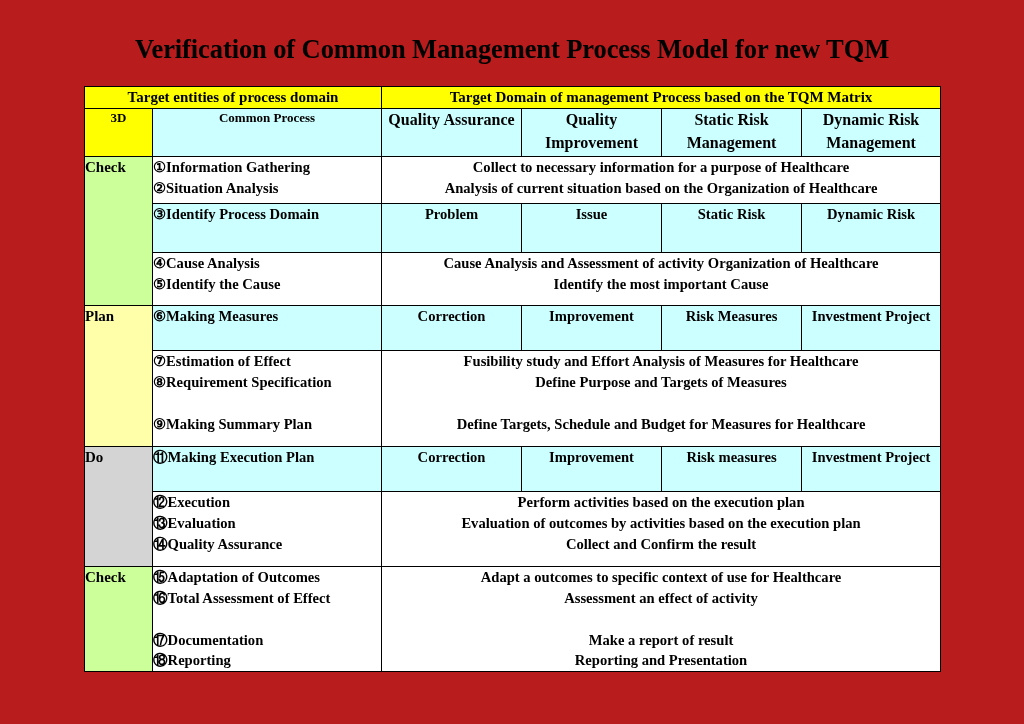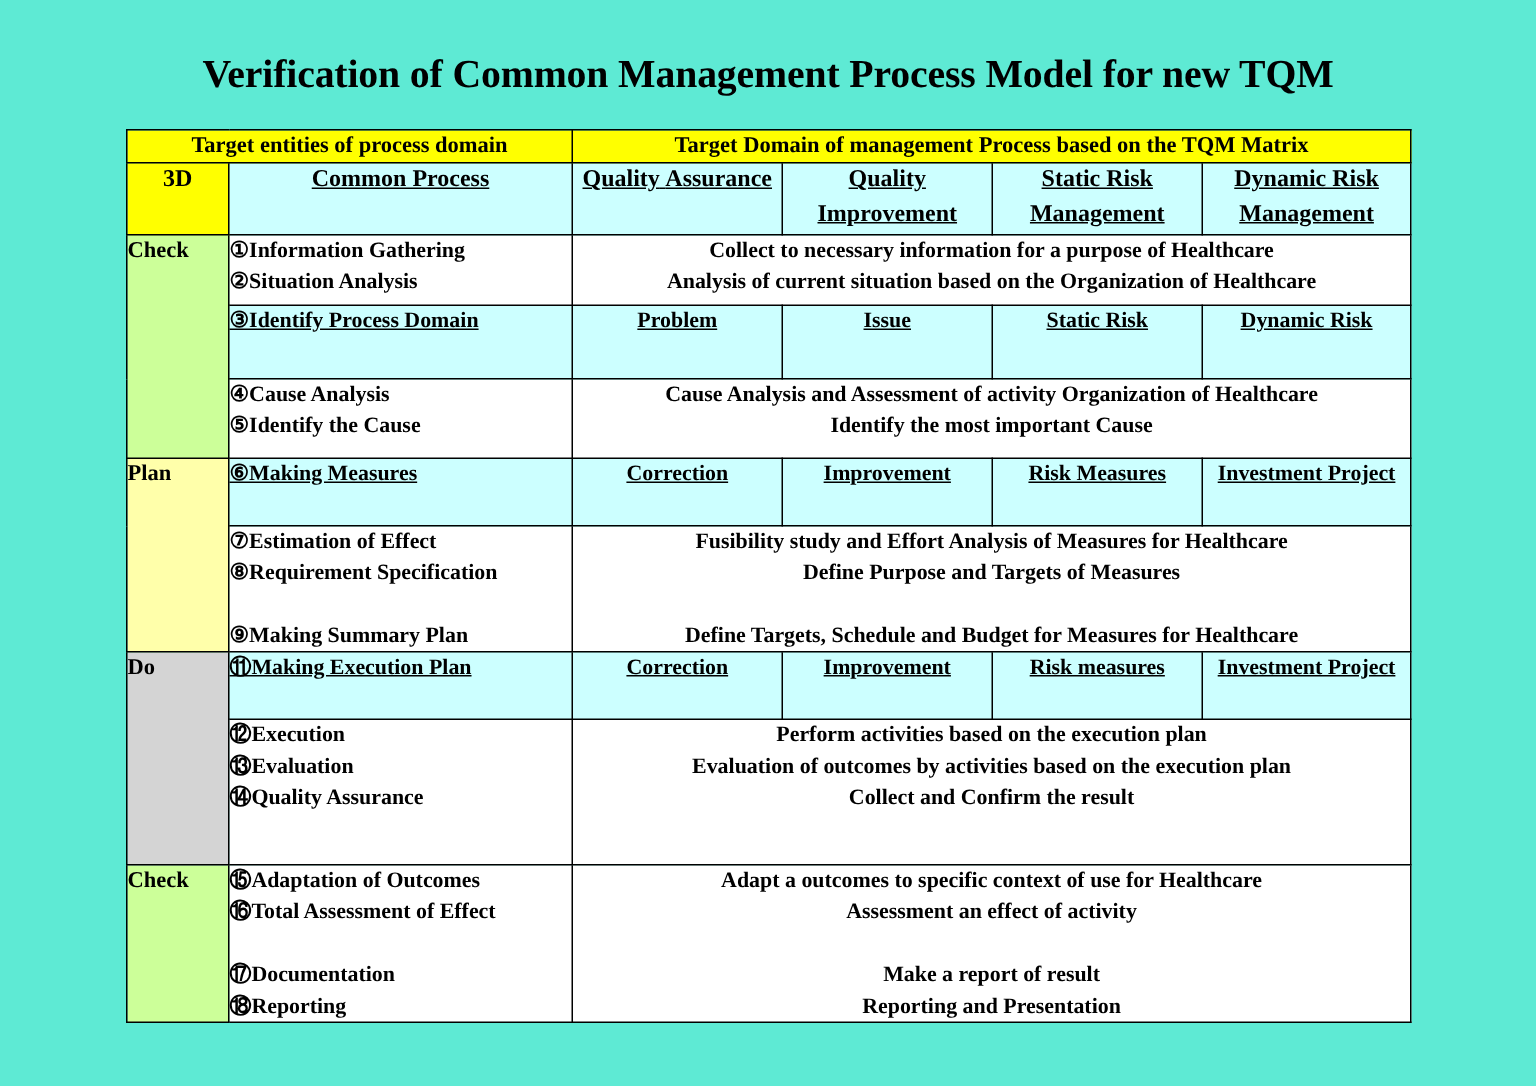--- a/index.html
+++ b/index.html
@@ -12,21 +12,21 @@
     height: 724px;
     font-family: "Liberation Serif", "DejaVu Serif", serif;
     color: #000000;
     overflow: hidden;
   }
 
   #page {
     position: relative;
     width: 1024px;
     height: 724px;
-    background: #5eead4;
+    background: #b91c1c;
   }
 
   
   #page-title {
     position: absolute;
     left: 0;
     top: 34px;
     width: 1024px;
     text-align: center;
     font-size: 26.5px;
@@ -56,35 +56,35 @@
   
   col.c-3d   { width: 68px;  }
   col.c-cp   { width: 229px; }
   col.c-qa   { width: 140px; }
   col.c-qi   { width: 140px; }
   col.c-sr   { width: 140px; }
   col.c-dr   { width: 139px; }
 
   
   .fill-yellow  { background: #ffff00; }
-  .fill-cyan    { background: #ccffff; text-decoration: underline; }
+  .fill-cyan    { background: #ccffff; }
   .fill-green   { background: #ccff99; margin-left: 19px; }
   .fill-pyellow { background: #ffffaa; }
   .fill-gray    { background: #d4d4d4; }
   .fill-white   { background: #ffffff; }
 
   
   .ctr   { text-align: center; }
   .pad-c { padding: 4px 4px 5px 4px; }
   .pad-l { padding: 4px 6px 5px 6px; }
   .vmid  { vertical-align: middle; }
   .vtop  { vertical-align: top; }
 
   .hdr1 { font-size: 15px; }
-  .hdr2 { font-size: 16px; }
+  .hdr2 { font-size: 13px; }
 
   .phase-label {
     font-size: 15px;
     padding: 4px 0 0 7px;
     text-align: left;
   }
   .phase-label.mid {
     padding: 0 0 0 7px;
   }
 
@@ -186,21 +186,21 @@
         <td class="fill-pyellow phase-label vtop" rowspan="2">Plan</td>
         <td class="fill-cyan pad-l vtop">
           <span class="proc-line">⑥Making Measures</span>
         </td>
         <td class="fill-cyan ctr pad-c vtop">Correction</td>
         <td class="fill-cyan ctr pad-c vtop">Improvement</td>
         <td class="fill-cyan ctr pad-c vtop">Risk  Measures</td>
         <td class="fill-cyan ctr pad-c vtop">Investment Project</td>
       </tr>
 
-      <tr style="height:84px;">
+      <tr style="height:96px;">
         <td class="fill-white pad-l vtop">
           <span class="proc-line">⑦Estimation of Effect</span>
           <span class="proc-line">⑧Requirement Specification</span>
           <span class="blank-line"></span>
           <span class="proc-line">⑨Making Summary Plan</span>
         </td>
         <td class="fill-white ctr pad-c vtop" colspan="4">
           <span class="desc-line">Fusibility study and Effort Analysis of Measures  for Healthcare</span>
           <span class="desc-line">Define Purpose and Targets of Measures</span>
           <span class="blank-line"></span>
@@ -212,21 +212,21 @@
         <td class="fill-gray phase-label mid vmid" rowspan="2">Do</td>
         <td class="fill-cyan pad-l vtop">
           <span class="proc-line">⑪Making Execution Plan</span>
         </td>
         <td class="fill-cyan ctr pad-c vtop">Correction</td>
         <td class="fill-cyan ctr pad-c vtop">Improvement</td>
         <td class="fill-cyan ctr pad-c vtop">Risk measures</td>
         <td class="fill-cyan ctr pad-c vtop">Investment Project</td>
       </tr>
 
-      <tr style="height:97px;border-radius:26px;">
+      <tr style="height:75px;border-radius:26px;">
         <td class="fill-white pad-l vtop">
           <span class="proc-line">⑫Execution</span>
           <span class="proc-line">⑬Evaluation</span>
           <span class="proc-line">⑭Quality Assurance</span>
         </td>
         <td class="fill-white ctr pad-c vtop" colspan="4">
           <span class="desc-line">Perform activities based on the execution plan</span>
           <span class="desc-line">Evaluation of outcomes by activities based on the execution plan</span>
           <span class="desc-line">Collect and Confirm the result</span>
         </td>

